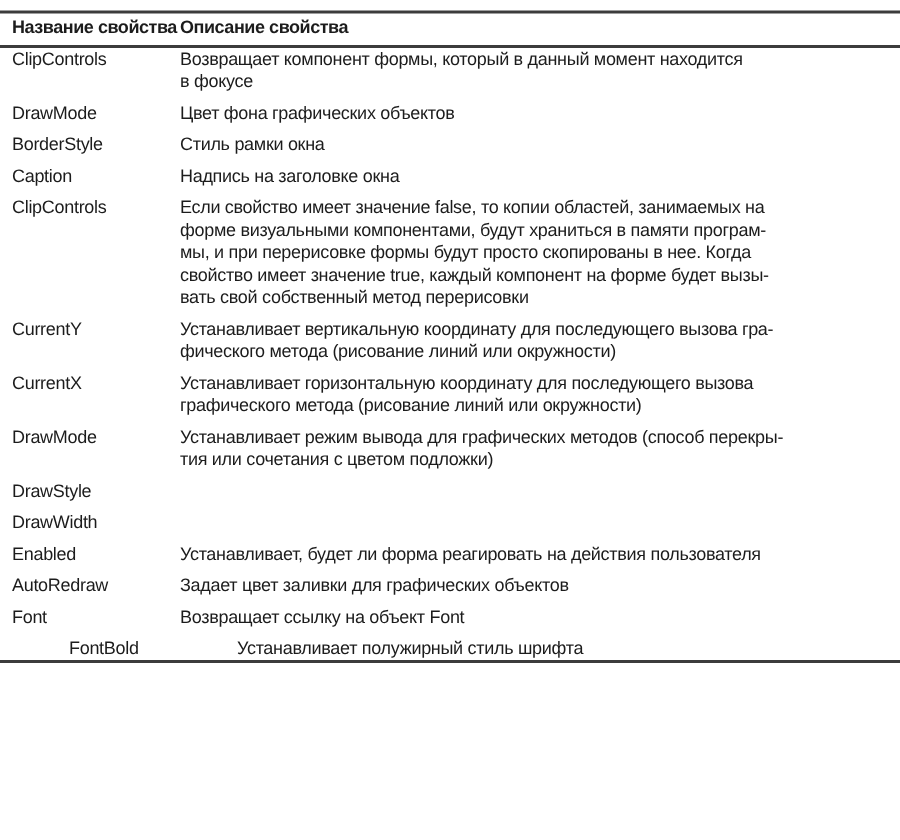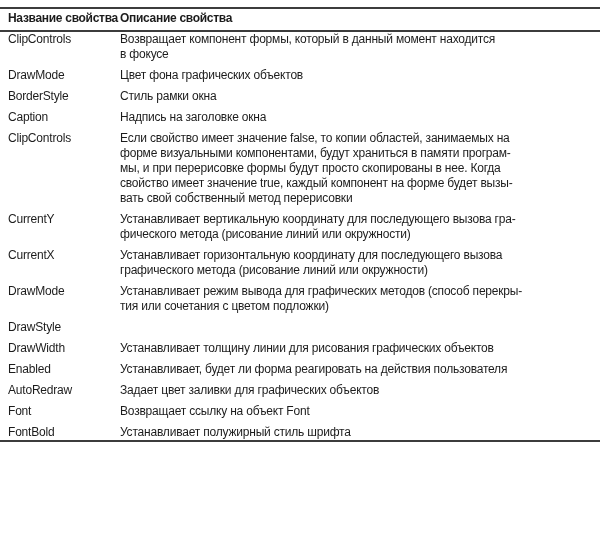--- a/index.html
+++ b/index.html
@@ -37,20 +37,21 @@
   }
   .tbody {
     padding-top: 0;
   }
   .row {
     display: flex;
     margin-bottom: 6px;
   }
   .row:last-child {
     margin-bottom: 0;
+    margin-left: 38px;
   }
   .col-name {
     flex: 0 0 120px;
     box-sizing: border-box;
     padding-left: 8px;
     line-height: 15px;
     white-space: nowrap;
   }
   .col-desc {
     flex: 1 1 auto;
@@ -124,21 +125,20 @@
       <div class="col-desc">Устанавливает режим вывода для графических методов (способ перекры-
 тия или сочетания с цветом подложки)</div>
     </div>
 
     <div class="row">
       <div class="col-name">DrawStyle</div>
     </div>
 
     <div class="row">
       <div class="col-name">DrawWidth</div>
-      <div class="col-desc">Устанавливает толщину линии для рисования графических объектов</div>
     </div>
 
     <div class="row">
       <div class="col-name">Enabled</div>
       <div class="col-desc">Устанавливает, будет ли форма реагировать на действия пользователя</div>
     </div>
 
     <div class="row">
       <div class="col-name">AutoRedraw</div>
       <div class="col-desc">Задает цвет заливки для графических объектов</div>

